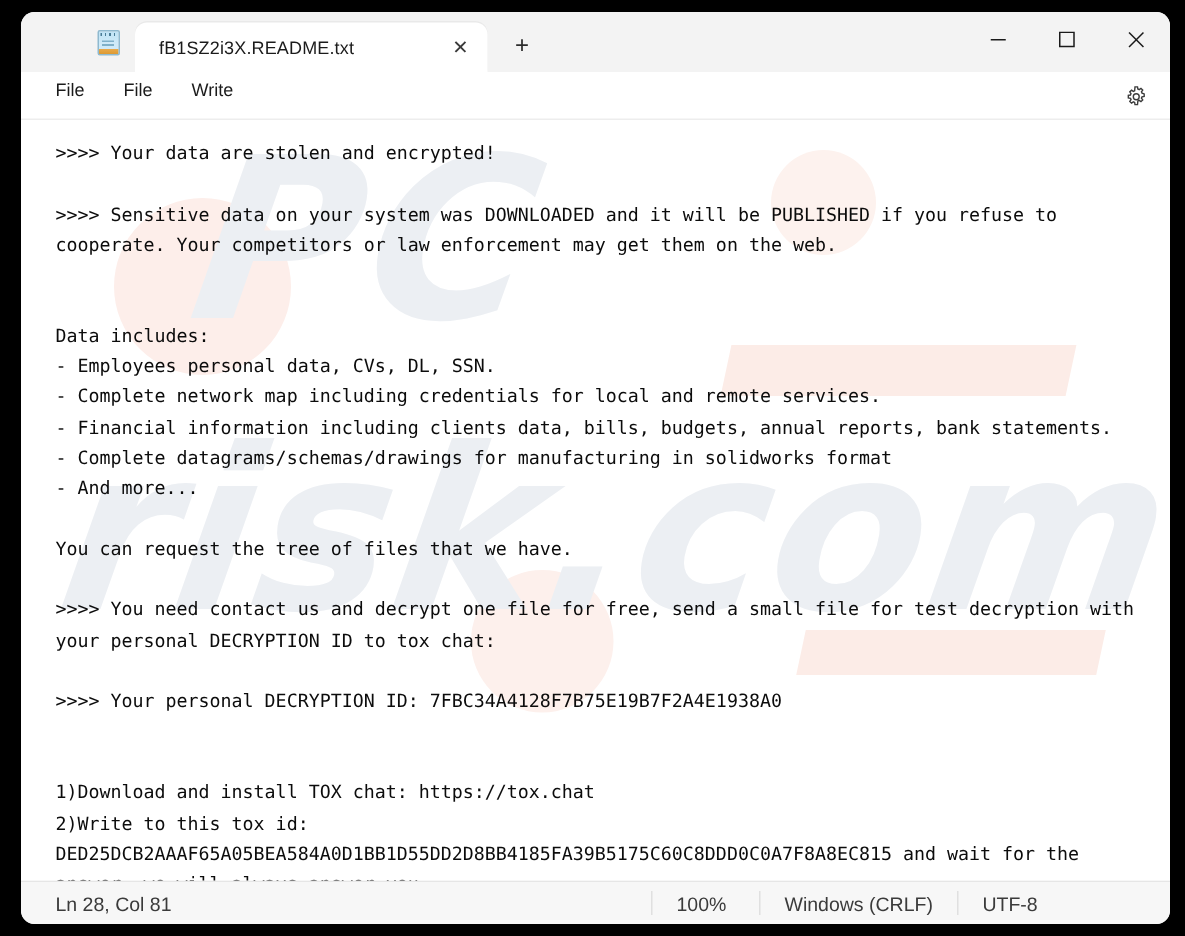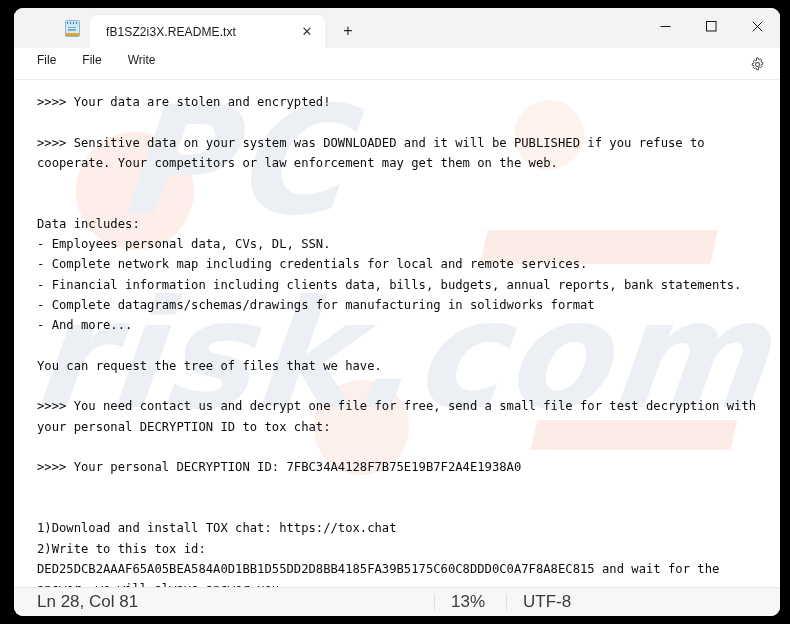--- a/index.html
+++ b/index.html
@@ -224,21 +224,21 @@
     z-index: 2;
   }
 
   
   .statusbar {
     height: 29px;
     background: #f7f7f7;
     border-top: 1px solid #e6e6e6;
     display: flex;
     align-items: center;
-    font-size: 17px;
+    font-size: 13px;
     color: #3b3b3b;
     flex: 0 0 auto;
   }
   .sb-left {
     padding-left: 23px;
     flex: 0 0 auto;
     min-width: 420px;
   }
   .sb-cell {
     position: relative;
@@ -344,18 +344,19 @@
 
 
 &gt;&gt;&gt;&gt; DO NOT MODIFY FILES YOURSELF.
 &gt;&gt;&gt;&gt; DO NOT USE THIRD PARTY SOFTWARE TO RESTORE YOUR DATA.
 &gt;&gt;&gt;&gt; YOU MAY DAMAGE YOUR FILES, IT WILL RESULT IN PERMANENT DATA LOSS.
 &gt;&gt;&gt;&gt; YOUR DATA IS STRONGLY ENCRYPTED, YOU CAN NOT DECRYPT IT WITHOUT CIPHER KEY.</span></div>
     </div>
 
     <div class="statusbar">
       <div class="sb-left">Ln 28, Col 81</div>
-      <div class="sb-cell sb-zoom">13%</div>
+      <div class="sb-cell sb-zoom">100%</div>
+      <div class="sb-cell sb-eol">Windows (CRLF)</div>
       <div class="sb-cell sb-enc">UTF-8</div>
     </div>
 
   </div>
 </div>
 
 </body></html>

